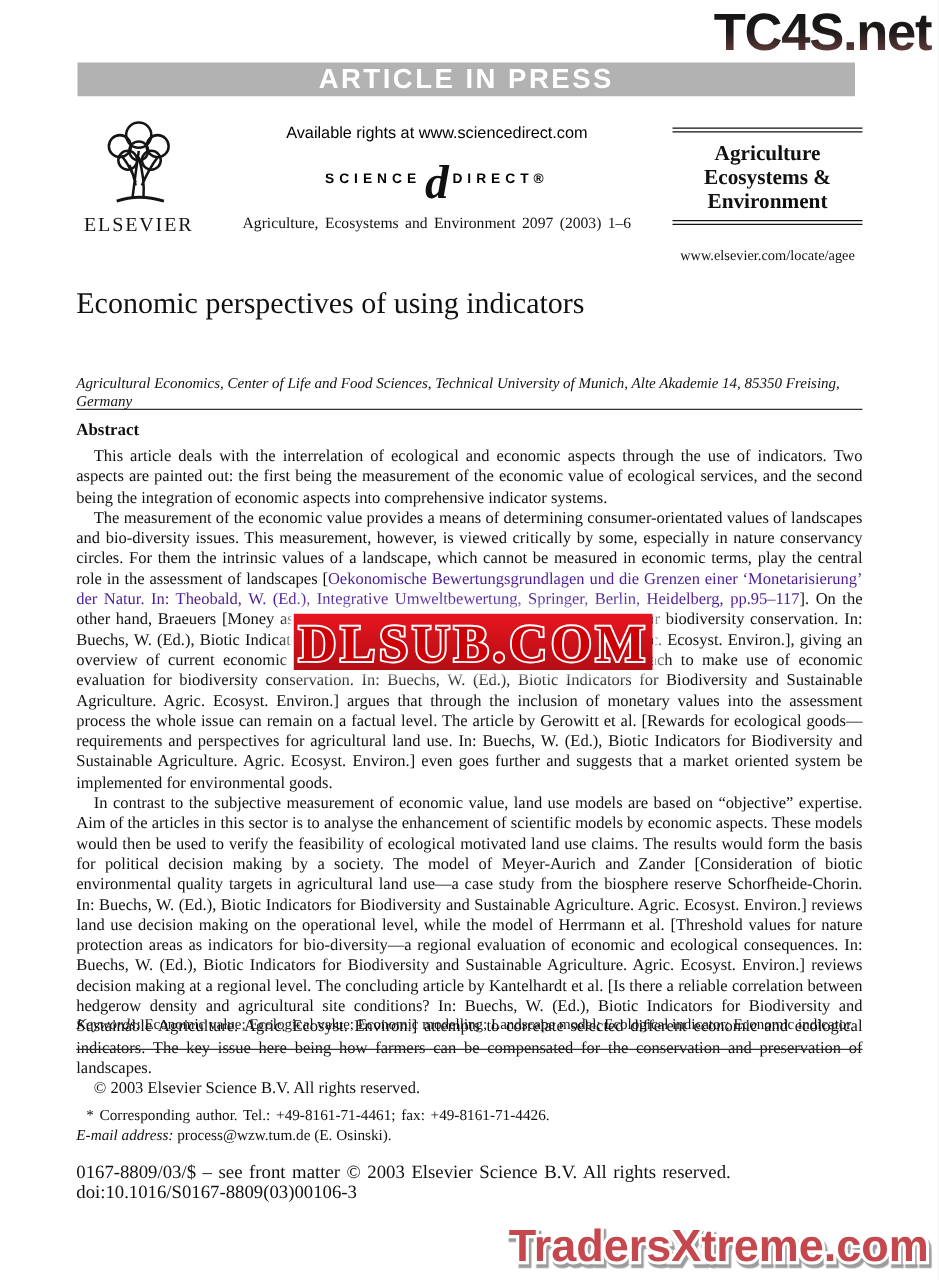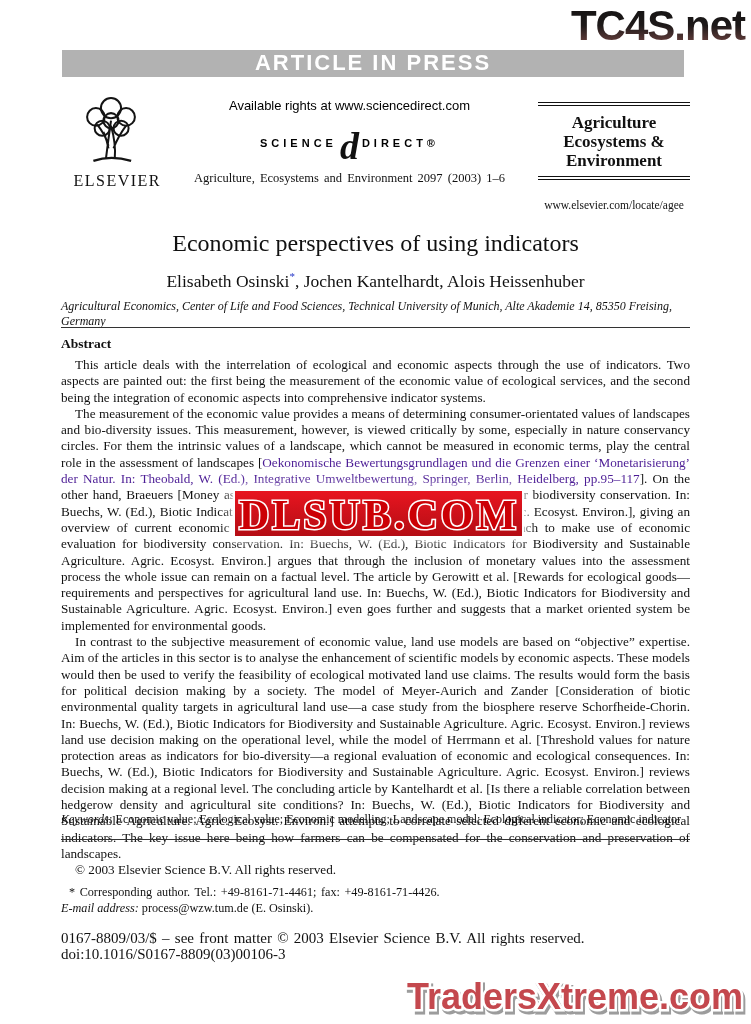--- a/index.html
+++ b/index.html
@@ -15,42 +15,42 @@
   .banner {
     position:absolute; top:50px; left:62px; width:622px; height:27px;
     background:#b2b2b2; display:flex; align-items:flex-start; justify-content:center;
   }
   .banner span {
     font-family:"Liberation Sans", sans-serif; font-weight:bold; font-size:22px;
     letter-spacing:2px; color:#ffffff;
   }
   
   .header-row { position:absolute; top:93px; left:61px; width:629px; display:flex; }
-  .col-left { width:100px; text-align:right; }
+  .col-left { width:100px; text-align:center; }
   .col-left svg { display:block; margin:0 auto; }
   .elsevier-name { font-size:16px; letter-spacing:1.5px; margin-top:1px; }
   .col-center { flex:1; text-align:center; padding-top:5px; }
   .avail { font-family:"Liberation Sans", sans-serif; font-size:13px; color:#000; }
   .sd-logo { margin-top:8px; height:44px; display:flex; align-items:center; justify-content:center; }
   .sd-science, .sd-direct {
     font-family:"Liberation Sans", sans-serif; font-weight:bold; font-size:11px;
     letter-spacing:4px; color:#000;
   }
   .sd-d {
     font-family:"Liberation Serif", serif; font-style:italic; font-weight:bold;
     font-size:38px; line-height:38px; margin:0 3px; position:relative; top:3px;
   }
   .cite { font-size:12.5px; margin-top:6px; word-spacing:2px; }
   .col-right { width:152px; text-align:center; }
   .jbox { margin-top:3px; padding:6px 0 7px 0; }
   .dline { height:4px; border-top:1.6px solid #111; border-bottom:1.6px solid #111; }
   .jbox-text { padding:7px 0 6px 0; font-weight:bold; font-size:17px; line-height:19px; }
   .jurl { font-size:11.5px; margin-top:12px; white-space:nowrap; }
   
-  .title { position:absolute; top:230px; left:61px; width:629px; text-align:center; font-size:24px; }
+  .title { position:absolute; top:230px; left:61px; width:629px; font-size:24px; }
   .authors { position:absolute; top:270px; left:61px; width:629px; text-align:center; font-size:17.5px; }
   .authors sup { color:#2637c8; font-size:11px; }
   .affil { position:absolute; top:299px; left:61px; width:629px; text-align:left; font-style:italic; font-size:12px; }
   
   .rule { position:absolute; left:61px; width:629px; border-top:1px solid #333; }
   .rule-top { top:327px; }
   .rule-bottom { top:839px; }
   
   .abstract-head { position:absolute; top:336px; left:61px; font-weight:bold; font-size:13.5px; }
   .abstract-body { position:absolute; top:357px; left:61px; width:629px; font-size:13.2px; line-height:16.3px; text-align:justify; }
@@ -127,23 +127,20 @@
           <div>Ecosystems &amp;</div>
           <div>Environment</div>
         </div>
         <div class="dline"></div>
       </div>
       <div class="jurl">www.elsevier.com/locate/agee</div>
     </div>
   </div>
 
   <div class="title">Economic perspectives of using indicators</div>
-  <div class="authors">
-    <span>Elisabeth Osinski</span><sup>*</sup><span>, Jochen Kantelhardt, Alois Heissenhuber</span>
-  </div>
   <div class="affil">Agricultural Economics, Center of Life and Food Sciences, Technical University of Munich, Alte Akademie 14, 85350 Freising, Germany</div>
 
   <div class="rule rule-top"></div>
 
   <div class="abstract-head">Abstract</div>
   <div class="abstract-body">
     <p>This article deals with the interrelation of ecological and economic aspects through the use of indicators. Two aspects are painted out: the first being the measurement of the economic value of ecological services, and the second being the integration of economic aspects into comprehensive indicator systems.</p>
     <p><span>The measurement of the economic value provides a means of determining consumer-orientated values of landscapes and bio-diversity issues. This measurement, however, is viewed critically by some, especially in nature conservancy circles. For them the intrinsic values of a landscape, which cannot be measured in economic terms, play the central role in the assessment of landscapes [</span><span class="blue">Oekonomische Bewertungsgrundlagen und die Grenzen einer ‘Monetarisierung’ der Natur. In: Theobald, W. (Ed.), Integrative Umweltbewertung, Springer, Berlin, Heidelberg, pp.95–117</span><span>]. On the other hand, Braeuers [Money as an indicator: to make use of economic evaluation for biodiversity conservation. In: Buechs, W. (Ed.), Biotic Indicators for Biodiversity and Sustainable Agriculture. Agric. Ecosyst. Environ.], giving an overview of current economic assessment methods, provides an alternative approach to make use of economic evaluation for biodiversity conservation. In: Buechs, W. (Ed.), Biotic Indicators for Biodiversity and Sustainable Agriculture. Agric. Ecosyst. Environ.] argues that through the inclusion of monetary values into the assessment process the whole issue can remain on a factual level. The article by Gerowitt et al. [Rewards for ecological goods—requirements and perspectives for agricultural land use. In: Buechs, W. (Ed.), Biotic Indicators for Biodiversity and Sustainable Agriculture. Agric. Ecosyst. Environ.] even goes further and suggests that a market oriented system be implemented for environmental goods.</span></p>
     <p>In contrast to the subjective measurement of economic value, land use models are based on “objective” expertise. Aim of the articles in this sector is to analyse the enhancement of scientific models by economic aspects. These models would then be used to verify the feasibility of ecological motivated land use claims. The results would form the basis for political decision making by a society. The model of Meyer-Aurich and Zander [Consideration of biotic environmental quality targets in agricultural land use—a case study from the biosphere reserve Schorfheide-Chorin. In: Buechs, W. (Ed.), Biotic Indicators for Biodiversity and Sustainable Agriculture. Agric. Ecosyst. Environ.] reviews land use decision making on the operational level, while the model of Herrmann et al. [Threshold values for nature protection areas as indicators for bio-diversity—a regional evaluation of economic and ecological consequences. In: Buechs, W. (Ed.), Biotic Indicators for Biodiversity and Sustainable Agriculture. Agric. Ecosyst. Environ.] reviews decision making at a regional level. The concluding article by Kantelhardt et al. [Is there a reliable correlation between hedgerow density and agricultural site conditions? In: Buechs, W. (Ed.), Biotic Indicators for Biodiversity and Sustainable Agriculture. Agric. Ecosyst. Environ.] attempts to correlate selected different economic and ecological indicators. The key issue here being how farmers can be compensated for the conservation and preservation of landscapes.</p>
     <p class="copyright">© 2003 Elsevier Science B.V. All rights reserved.</p>

